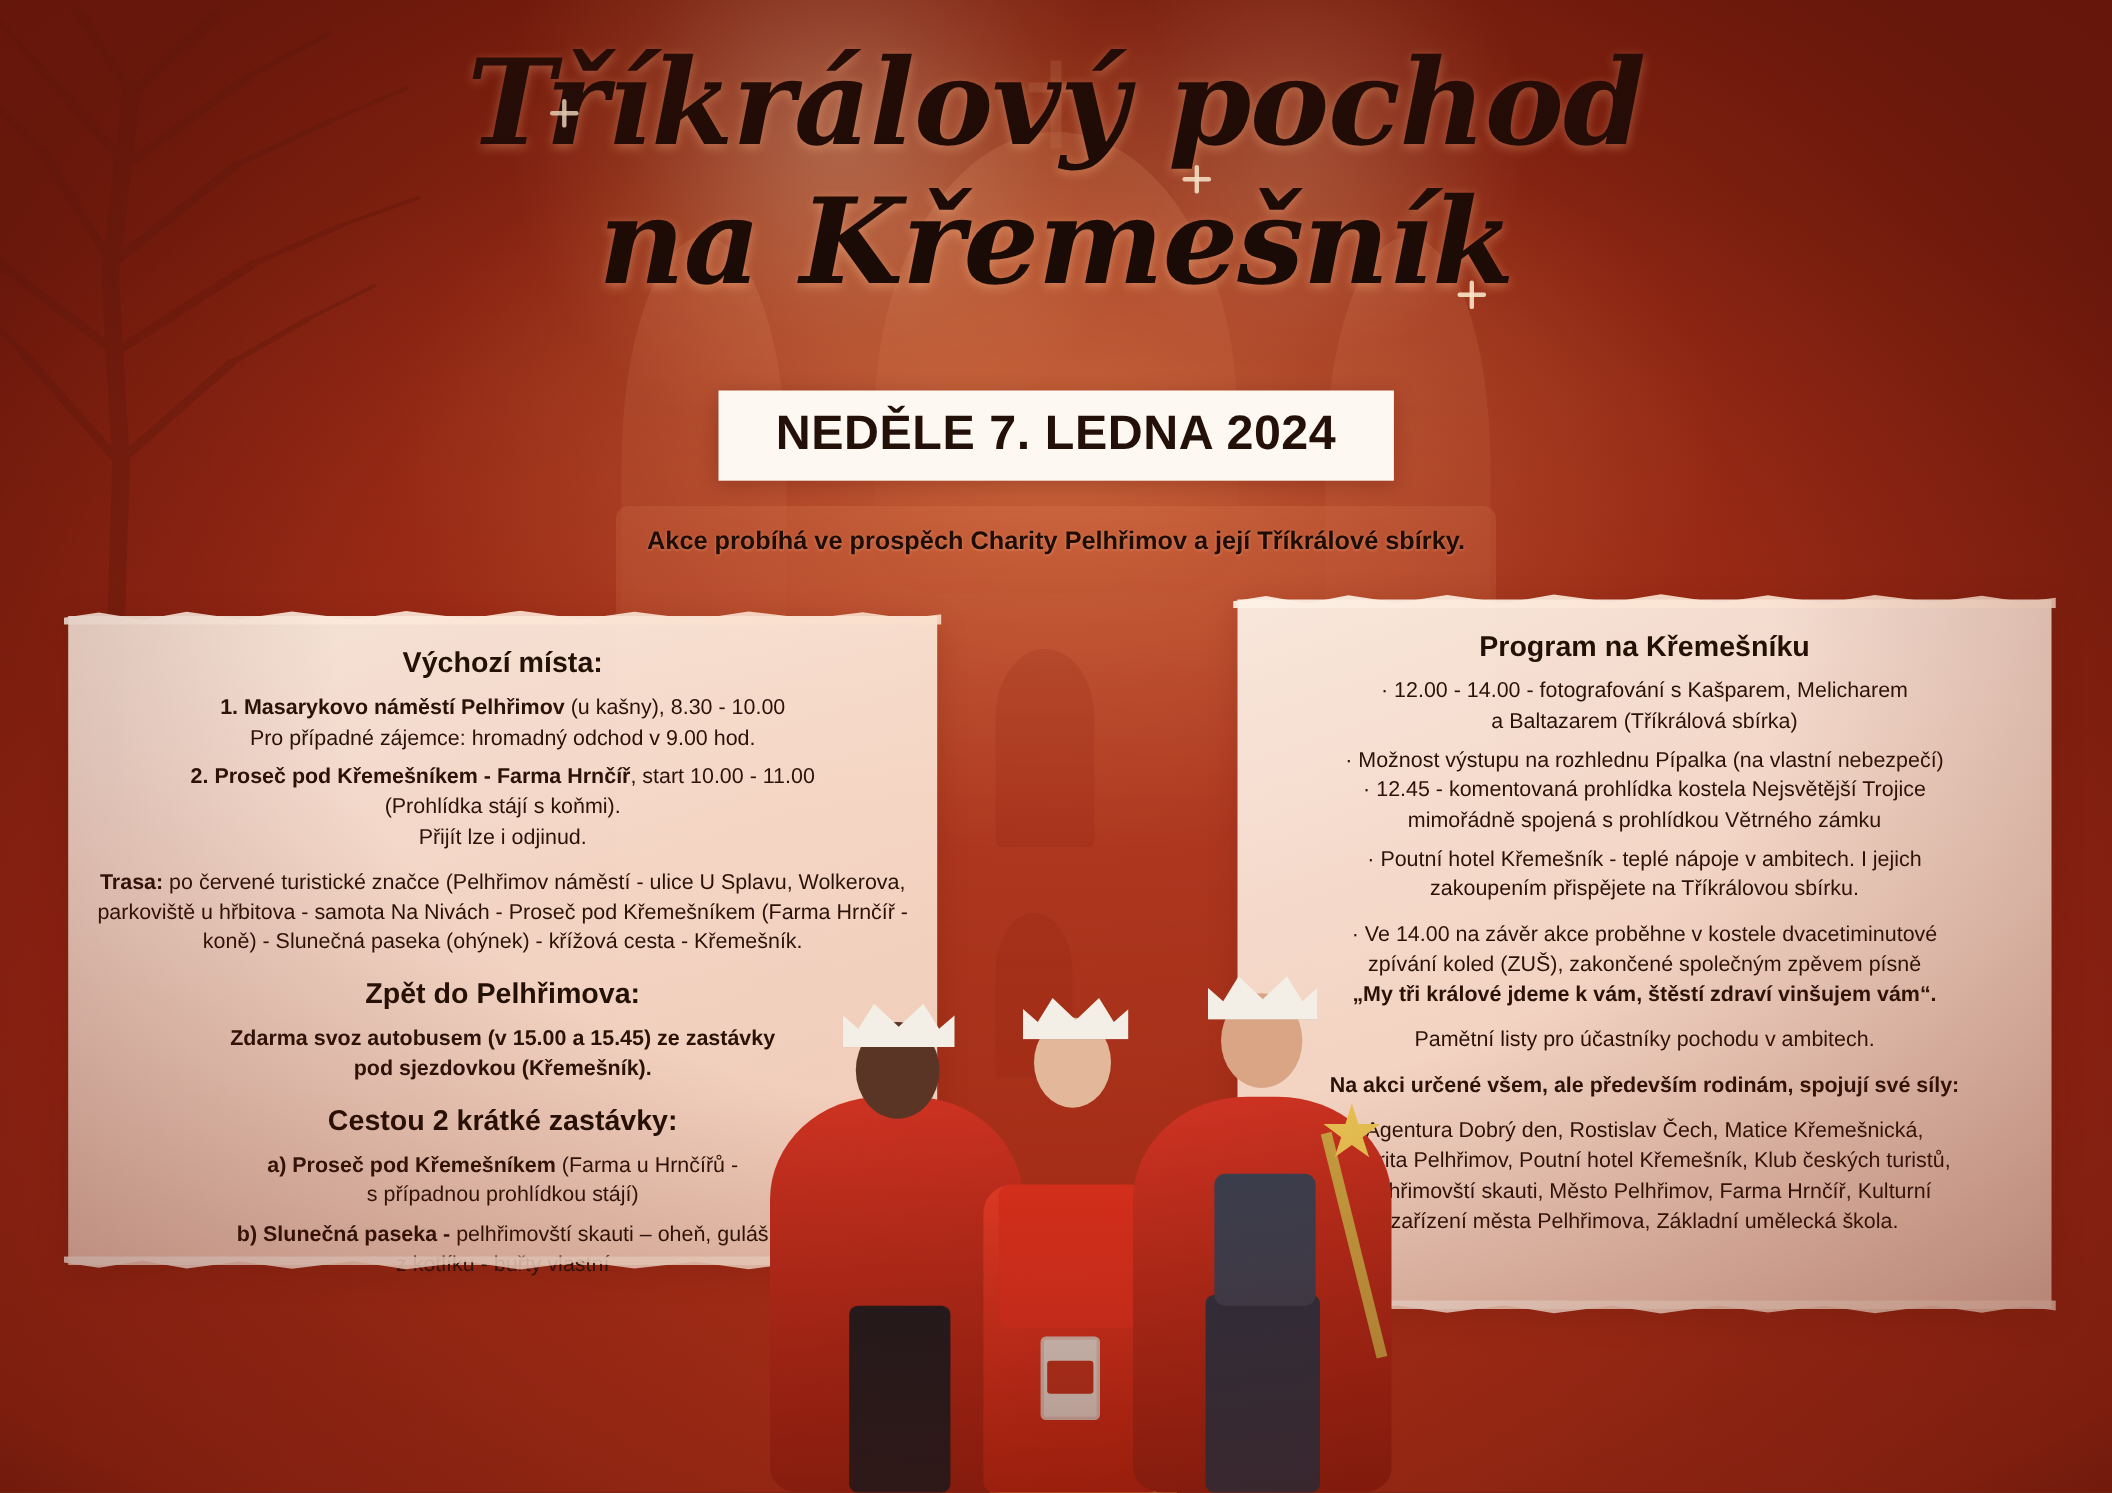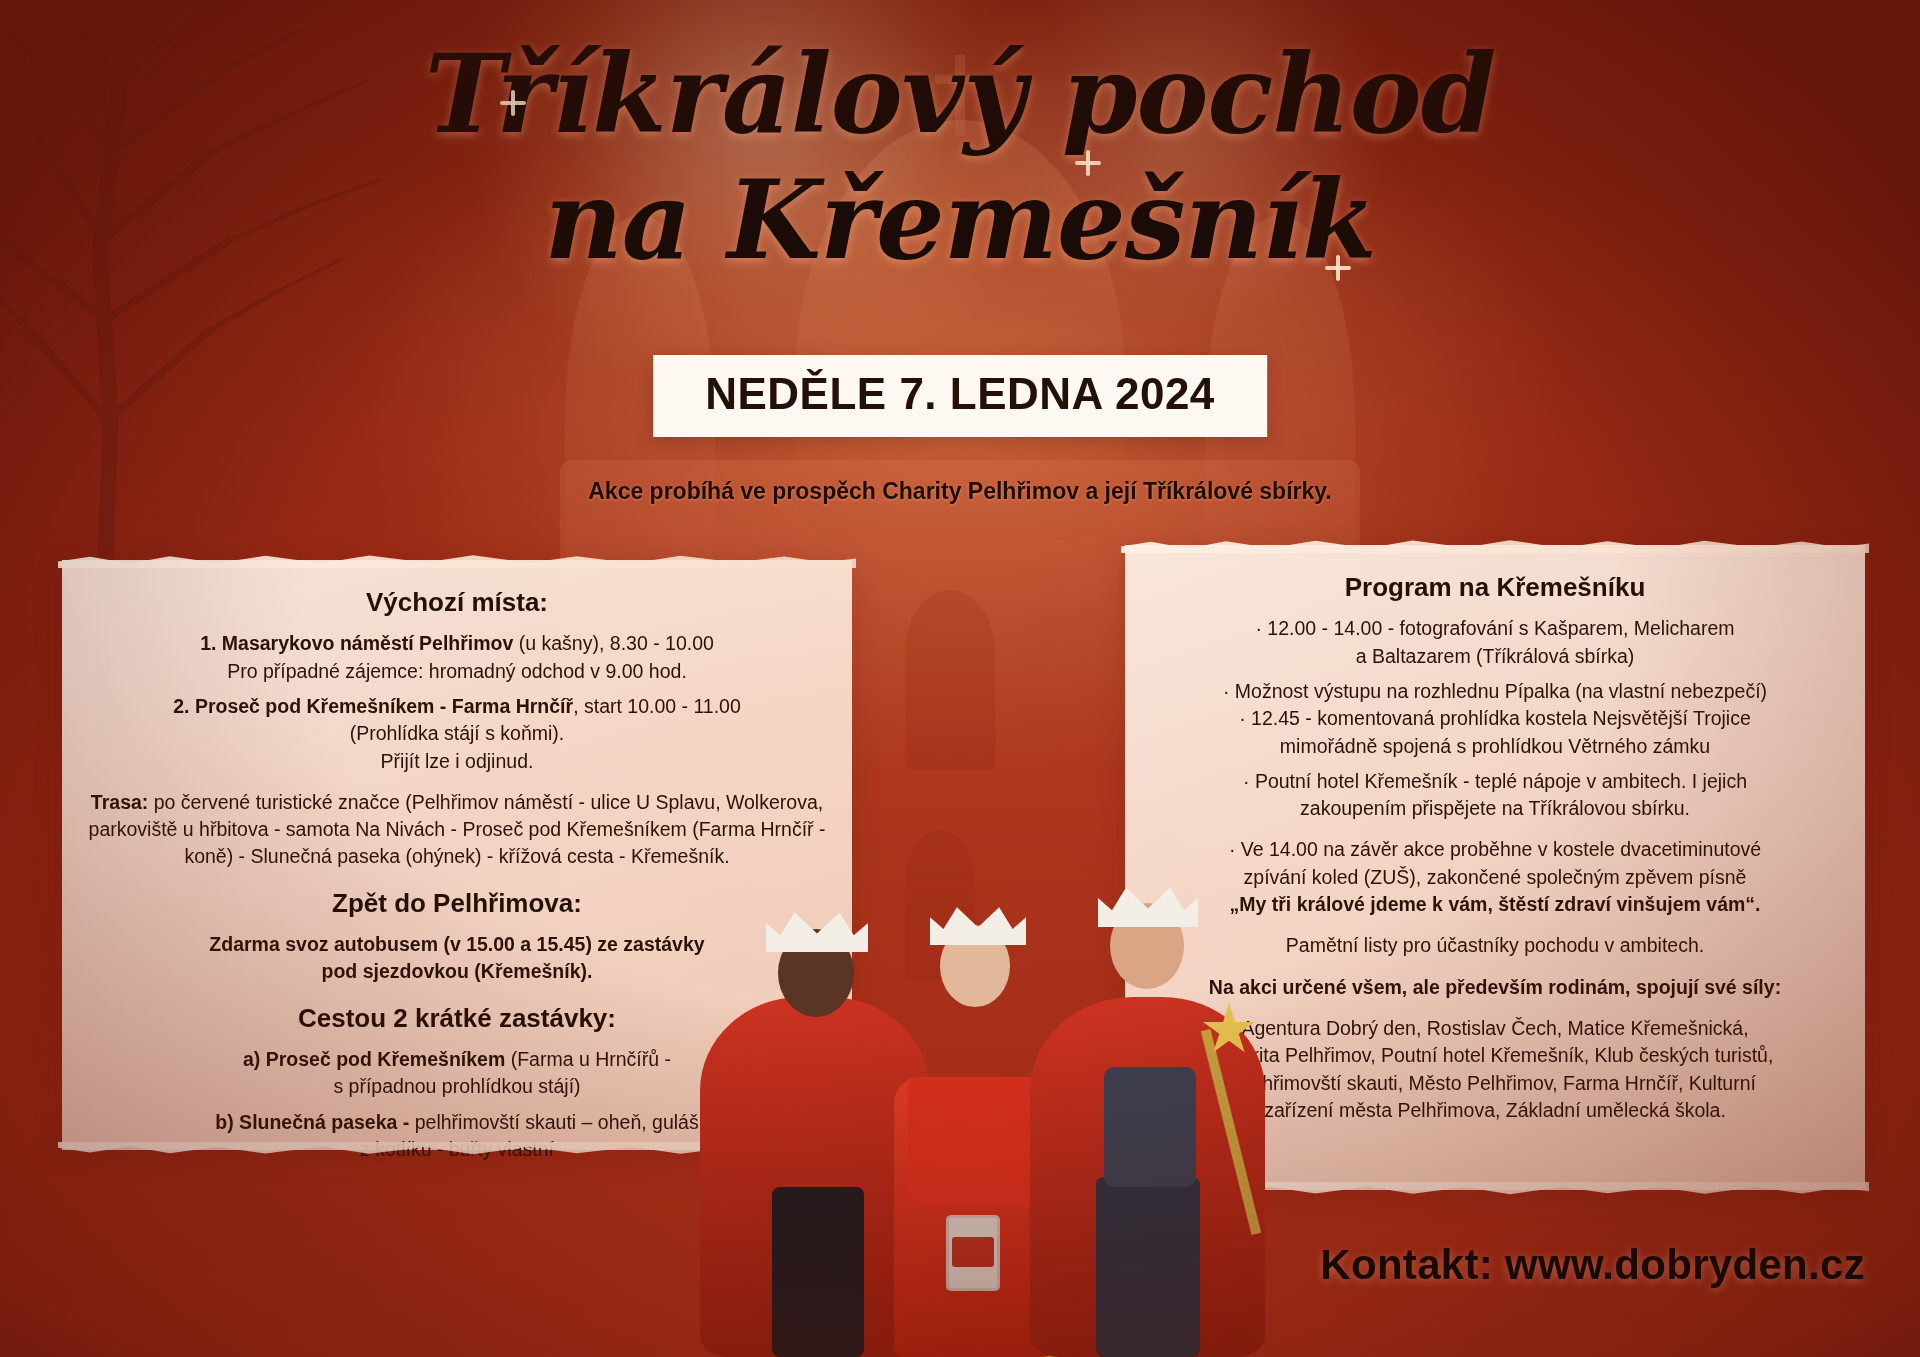--- a/index.html
+++ b/index.html
@@ -434,14 +434,13 @@
       <div style="position:absolute;bottom:170px;left:74px;width:92px;height:120px;background:#3a4050;border-radius:10px;"></div>
       <div class="head" style="left:80px;bottom:368px;width:74px;height:86px;background:#d9a585;"></div>
       <div class="crown" style="left:68px;bottom:430px;width:100px;height:44px;"></div>
       <div class="star-wand" style="left:196px;bottom:120px;height:210px;"></div>
       <div class="star" style="left:172px;bottom:300px;"></div>
     </div>
   </div>
 
   <div class="vignette"></div>
 
-  <div class="contact">Kontakt: www.dobryden.cz</div>
 </div>
 
 </body></html>

